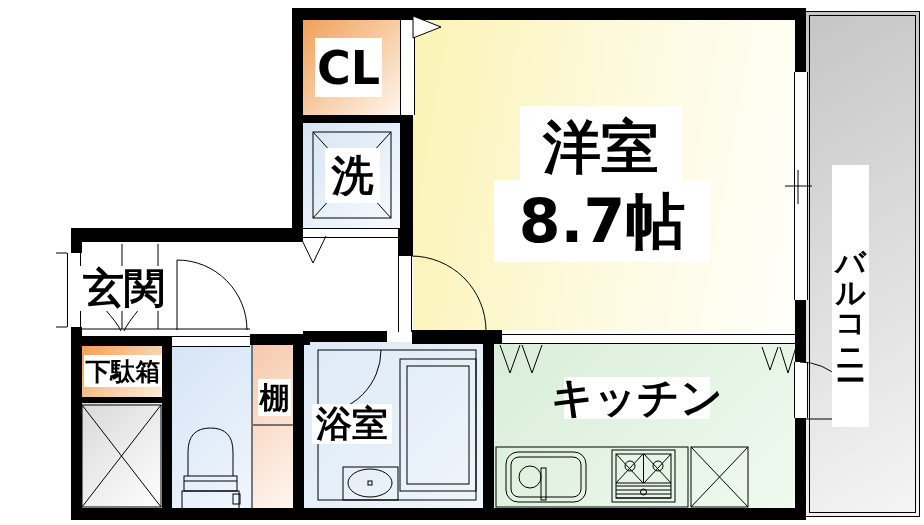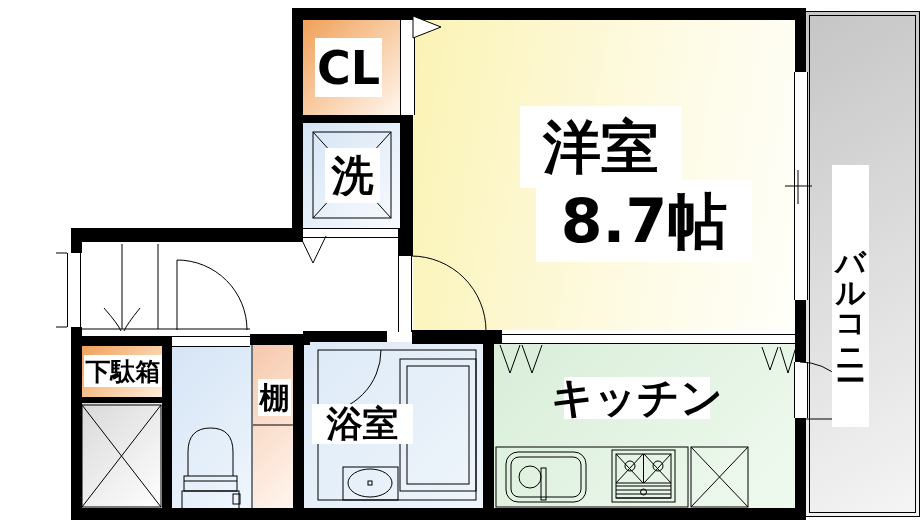--- a/index.html
+++ b/index.html
@@ -154,20 +154,21 @@
       <g>
         <path d="M800,362 A57,57 0 0 1 857,419"></path>
           <path d="M803,419 H857"></path>
       </g>
     </g>
   </svg>
 
   <div class="label" style="left:315px;top:38px;width:67px;height:59px;font-size:46px;">CL</div>
   <div class="label" style="left:325px;top:148px;width:55px;height:55px;font-size:42px;">洗</div>
   <div class="label" style="left:520px;top:106px;width:162px;height:82px;font-size:58px;">洋室</div>
-  <div class="label" style="left:494px;top:180px;width:216px;height:82px;font-size:60px;margin-left:42px;">8.7帖</div>
+  <div class="label" style="left:494px;top:180px;width:216px;height:82px;font-size:60px;">8.7帖</div>
+  <div class="label" style="left:80px;top:266px;width:88px;height:45px;font-size:41px;">玄関</div>
   <div class="label" style="left:84px;top:355px;width:78px;height:32px;font-size:25px;">下駄箱</div>
   <div class="label" style="left:258px;top:379px;width:33px;height:37px;font-size:30px;">棚</div>
-  <div class="label" style="left:312px;top:404px;width:101px;height:40px;font-size:36px;text-align:center;">浴室</div>
+  <div class="label" style="left:312px;top:404px;width:80px;height:40px;font-size:36px;text-align:center;">浴室</div>
   <div class="label" style="left:564px;top:377px;width:146px;height:42px;font-size:42px;">キッチン</div>
   <div class="label vert" style="left:832px;top:165px;width:37px;height:262px;font-size:30px;">バルコニー</div>
 
 </div>
 
 </body></html>

